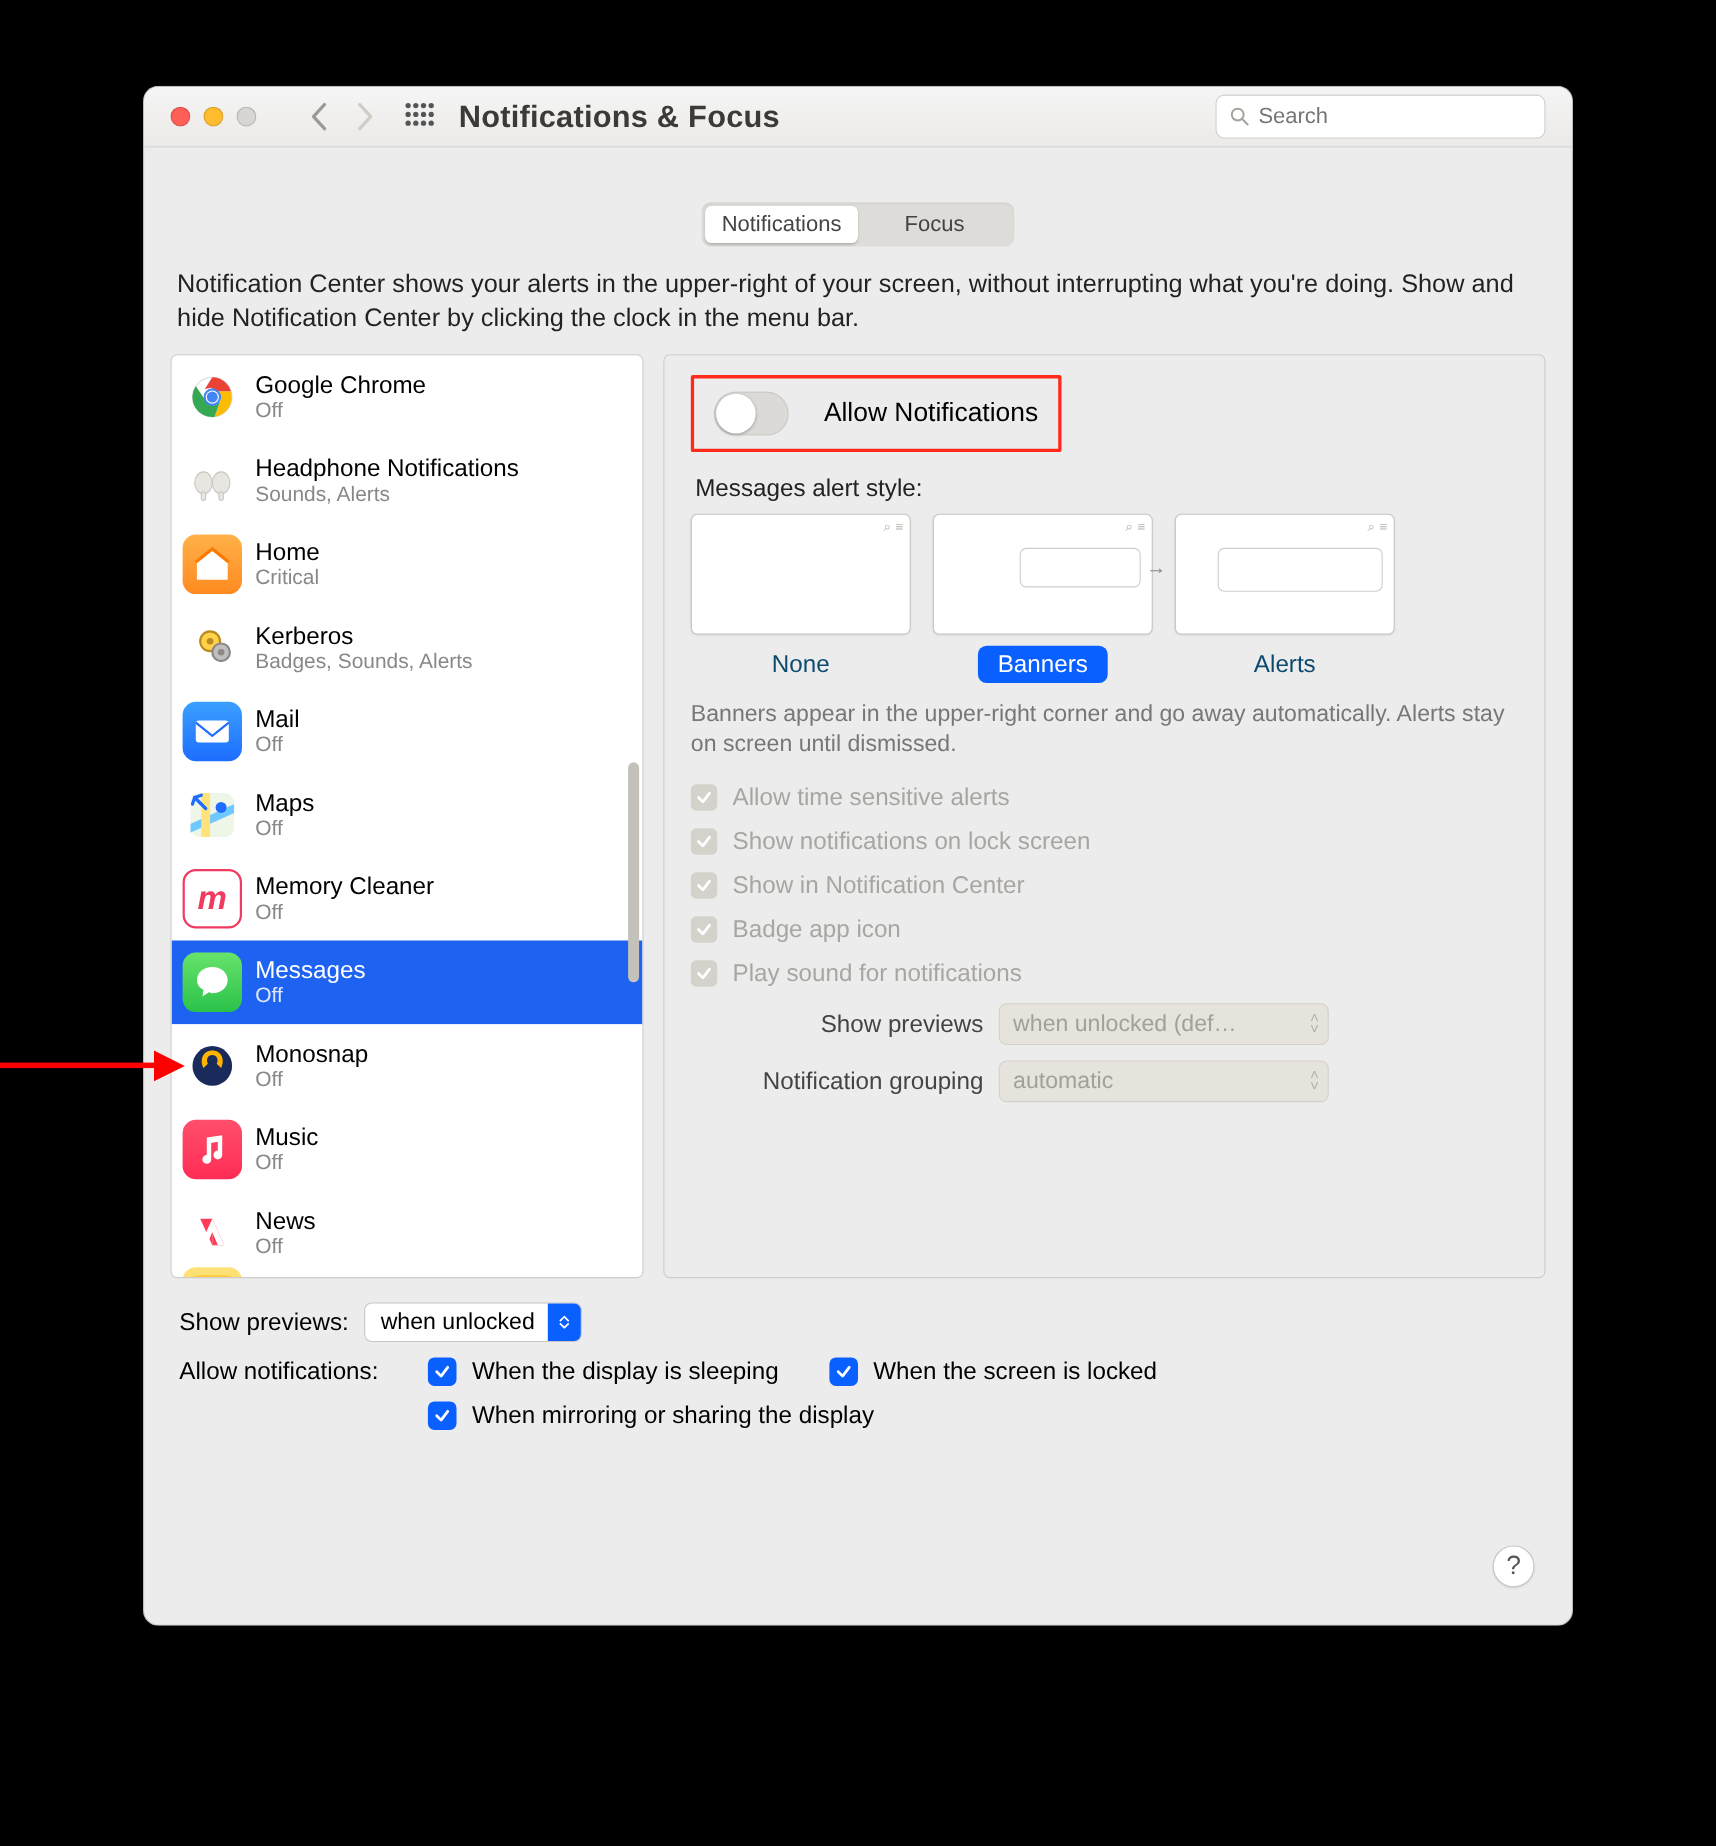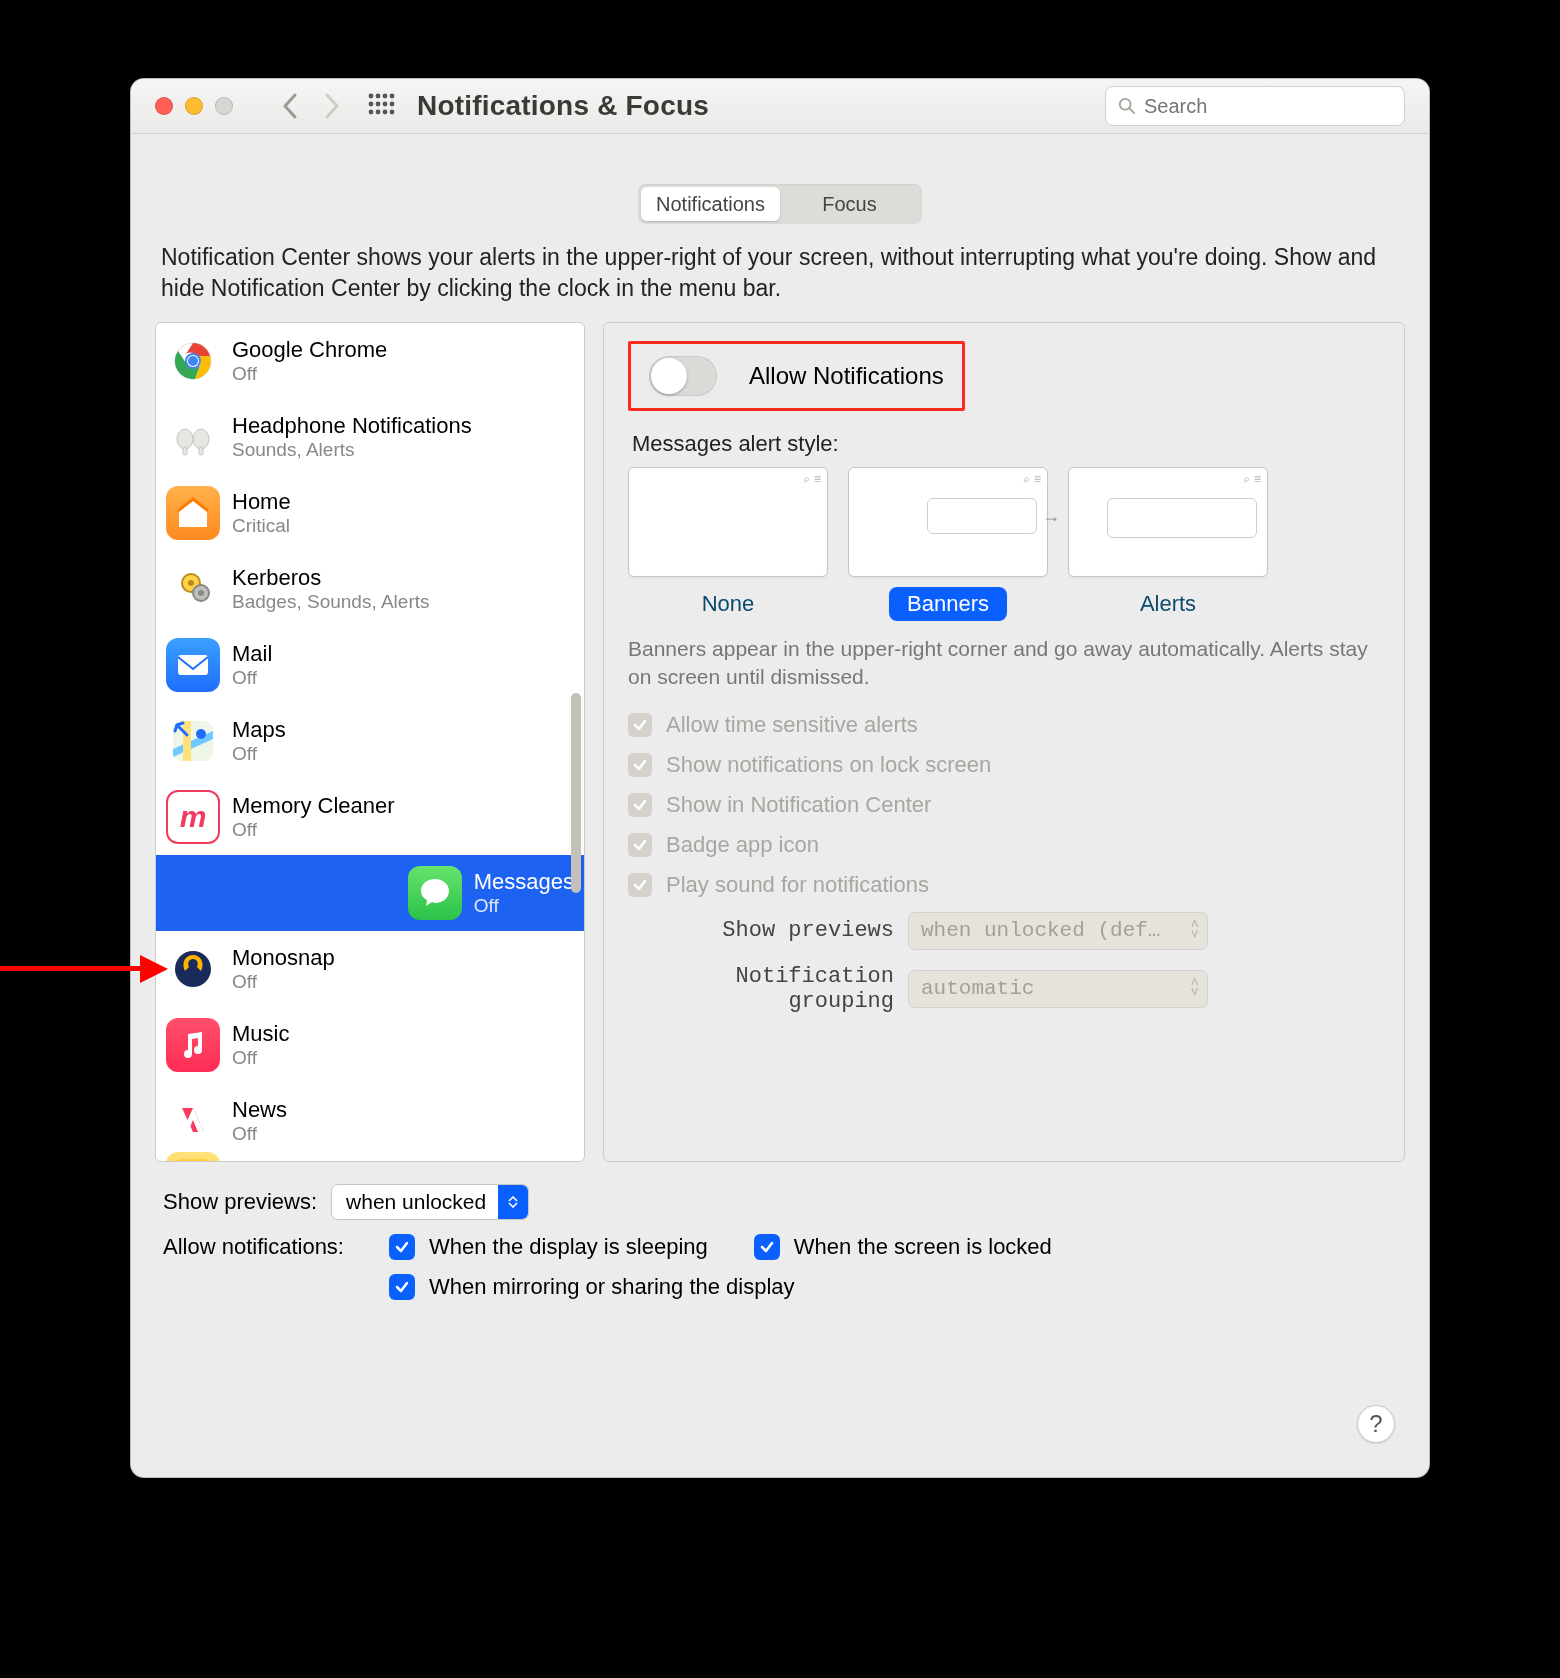--- a/index.html
+++ b/index.html
@@ -60,21 +60,21 @@
 
   .description { font-size:23px; line-height:1.35; color:#222; margin: 0 6px 18px 6px;}
 
   .panels { display:flex; gap:18px; }
   .app-list-wrap {
     width: 430px; height: 840px; background:#fff; border:1px solid #cfccc6; border-radius:6px;
     position:relative; overflow:hidden;
   }
   .app-list { overflow:hidden; height:100%; }
   .app-row { display:flex; align-items:center; height:76px; padding:0 10px 0 10px; border-bottom:0; cursor:pointer;}
-  .app-row.selected { background:#1d62f0; color:#fff;justify-content:flex-end;}
+  .app-row.selected { background:#1d62f0; color:#fff;}
   .app-row.selected .sub { color:rgba(255,255,255,0.85);}
   .app-icon { width:54px; height:54px; border-radius:12px; margin-right:12px; flex-shrink:0; display:flex; align-items:center; justify-content:center; font-size:30px; color:#fff;}
   .app-text .name { font-size:22px; font-weight:400; line-height:1.1;}
   .app-text .sub { font-size:19px; color:#888; line-height:1.1; margin-top:2px;}
   .app-row.selected .app-text .name{color:#fff;}
   .scroll-thumb{position:absolute; right:3px; top:370px; width:10px; height:200px; background:#c4c1bb; border-radius:5px;}
 
   .detail {
     flex:1; height:840px; background:#ececec; border:1px solid #cfccc6; border-radius:6px;
     padding:18px 24px;
@@ -109,21 +109,21 @@
     display:inline-block; margin-top:10px; font-size:22px; color:#0c4a6e; padding:4px 18px; border-radius:8px;
   }
   .style-caption.selected{ background:#0a60ff; color:#fff;}
 
   .help-text{font-size:21px; color:#777; line-height:1.35; margin:14px 0 20px 0;}
 
   .checks .row{display:flex; align-items:center; gap:14px; margin-bottom:14px; color:#a8a6a1; font-size:22px;}
   .ck { width:24px; height:24px; border-radius:5px; background:#d5d2cc; display:flex; align-items:center; justify-content:center;}
   .ck svg{display:block;}
 
-  .form-rows{font-family:Liberation Mono, monospace;}
+  .form-rows{}
   .form-row{display:flex; align-items:center; margin-bottom:14px;}
   .form-row .lbl{width:280px; text-align:right; font-size:22px; color:#444; padding-right:14px;}
   .select{
     flex:1; max-width:300px; height:38px; background:#e6e3dd; border:1px solid #d4d1cb; border-radius:7px;
     display:flex; align-items:center; padding:0 12px; color:#a3a09a; font-size:21px; position:relative;
   }
   .select .chev{position:absolute; right:8px; top:50%; transform:translateY(-50%); color:#b5b2ac; font-size:14px; line-height:0.7;}
 
   
   .bottom { padding: 22px 8px 0 8px;}

